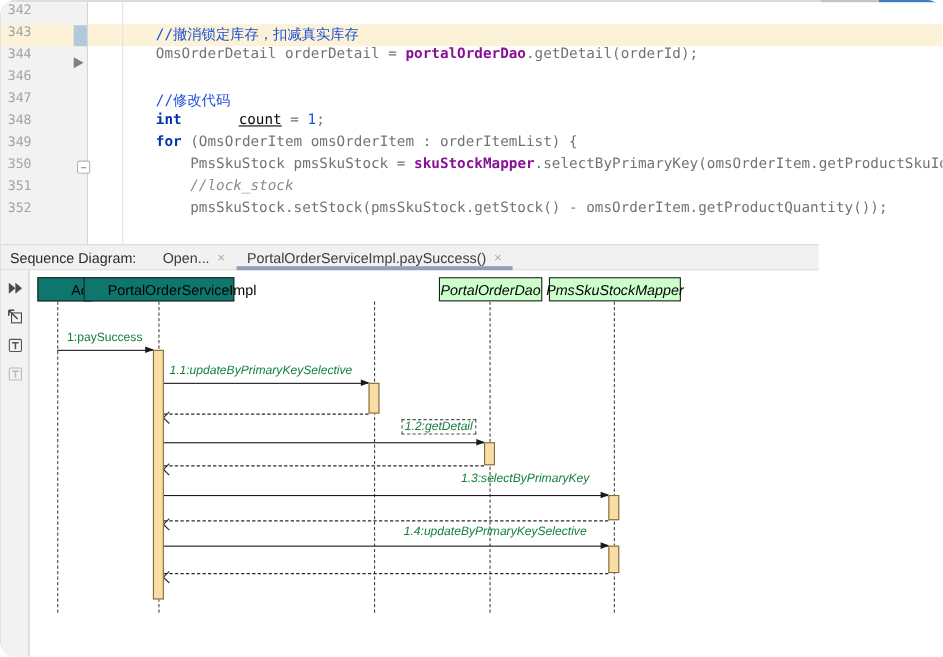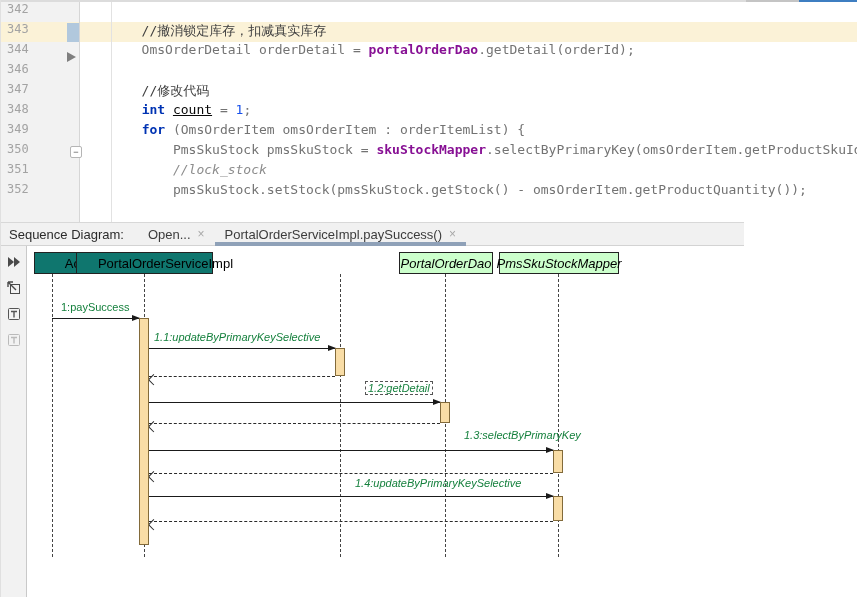--- a/index.html
+++ b/index.html
@@ -1,40 +1,40 @@
 <!DOCTYPE html>
 <html><head>
 <meta charset="utf-8">
 <style>
   * { margin:0; padding:0; box-sizing:border-box; }
   body { font-family:"Liberation Sans", sans-serif; background:#fff; }
-  #screen { position:relative; width:857px; height:597px; overflow:hidden; background:#fff; border-left:1px solid #e0e0e0; }
+  #screen { position:relative; width:857px; height:597px; overflow:hidden; background:#fff; border-left:1px solid #e0e0e0;border-radius:14px; }
 
   
   #top-strip { position:absolute; left:0; top:0; width:857px; height:2px; background:#dcdcdc; }
   #top-strip-gray { position:absolute; left:745px; top:0; width:53px; height:3px; background:#c4c4c4; }
   #top-strip-blue { position:absolute; left:798px; top:0; width:59px; height:3px; background:#3e7ec1; }
 
   
   #editor { position:absolute; left:0; top:2px; width:857px; height:220px; background:#fff; overflow:hidden; }
   #gutter-bg { position:absolute; left:0; top:0; width:78px; height:100%; background:#f2f2f2; }
   .vguide1 { position:absolute; left:78px; top:0; width:1px; height:100%; background:#d6d6d6; }
   .vguide2 { position:absolute; left:110px; top:0; width:1px; height:100%; background:#e2e2e2; }
   #code-rows { position:absolute; left:0; top:0; width:100%; }
   .code-row { position:relative; display:flex; height:20px; line-height:20px; white-space:pre; }
   .code-row.current { background:#fbf2d7; }
   .ln { flex:0 0 78px; width:78px; padding-left:6px; color:#a3a3a3; font:12px "DejaVu Sans Mono", monospace; }
   .code { font:13px "DejaVu Sans Mono", monospace; color:#080808; }
   .tok-plain { color:#737373; }
-  .tok-comment { color:#404040; }
+  .tok-comment { color:#1d4ed8; }
   .tok-comment-italic { color:#8c8c8c; font-style:italic; }
   .tok-kw { color:#0033b3; font-weight:bold; }
   .tok-field { color:#871094; font-weight:bold; }
   .tok-num { color:#1750eb; }
-  .tok-underline { color:#080808; text-decoration:underline; }
+  .tok-underline { color:#080808; text-decoration:underline;margin-left:44px; }
   #gutter-marker { position:absolute; left:66px; top:21px; width:12px; height:19px; background:#b1c8dd; }
   #gutter-arrow { position:absolute; left:66px; top:50px; width:0; height:0;
     border-left:9px solid #7f7f7f; border-top:5px solid transparent; border-bottom:5px solid transparent; }
   #fold-icon { position:absolute; left:69px; top:144px; width:12px; height:12px; background:#fff;
     border:1px solid #b5b5b5; border-radius:2px; color:#8a8a8a; font:bold 9px "Liberation Sans",sans-serif;
     text-align:center; line-height:10px; }
 
   
   #panel-bar { position:absolute; left:0; top:222px; width:743px; height:24px; background:#f1f1f1;
     border-top:1px solid #d8d8d8; border-bottom:1px solid #d3d3d3; display:flex; align-items:center; }
@@ -148,24 +148,24 @@
         <div class="msg-call" style="left: 25px; top: 72px; width: 87px;"></div>
         <div class="msg-label" style="left: 34px; top: 55px;">1:paySuccess</div>
         <div class="msg-call" style="left: 122px; top: 102px; width: 186px;"></div>
         <div class="msg-return" style="left: 122px; top: 130px; width: 186px;"></div>
         <div class="msg-label italic" style="left: 127px; top: 85px;">1.1:updateByPrimaryKeySelective</div>
         <div class="msg-call" style="left: 122px; top: 156px; width: 291px;"></div>
         <div class="msg-return" style="left: 122px; top: 177px; width: 291px;"></div>
         <div class="msg-label italic selected" style="left: 338px; top: 135px;">1.2:getDetail</div>
         <div class="msg-call" style="left: 122px; top: 204px; width: 404px;"></div>
         <div class="msg-return" style="left: 122px; top: 227px; width: 404px;"></div>
-        <div class="msg-label italic" style="left: 392px; top: 183px; margin-left: 45px;">1.3:selectByPrimaryKey</div>
+        <div class="msg-label italic" style="left: 392px; top: 183px;">1.3:selectByPrimaryKey</div>
         <div class="msg-call" style="left: 122px; top: 250px; width: 404px;"></div>
         <div class="msg-return" style="left: 122px; top: 275px; width: 404px;"></div>
-        <div class="msg-label italic" style="left: 328px; top: 231px;">1.4:updateByPrimaryKeySelective</div>
+        <div class="msg-label italic" style="left: 340px; top: 231px;">1.4:updateByPrimaryKeySelective</div>
         <div class="activation" style="left: 112px; top: 72px; height: 227px;"></div>
         <div class="activation" style="left: 308px; top: 102px; height: 28px;"></div>
         <div class="activation" style="left: 413px; top: 156px; height: 21px;"></div>
         <div class="activation" style="left: 526px; top: 204px; height: 23px;"></div>
         <div class="activation" style="left: 526px; top: 250px; height: 25px;"></div>
         <div class="participant p-class" style="left: 7px; top: 6px; width: 38px;">Actor</div>
         <div class="participant p-class" style="left: 49px; top: 6px; width: 137px;">PortalOrderServiceImpl</div>
         <div class="participant p-interface" style="left: 372px; top: 6px; width: 94px;">PortalOrderDao</div>
         <div class="participant p-interface" style="left: 472px; top: 6px; width: 120px;">PmsSkuStockMapper</div>
       </div>

